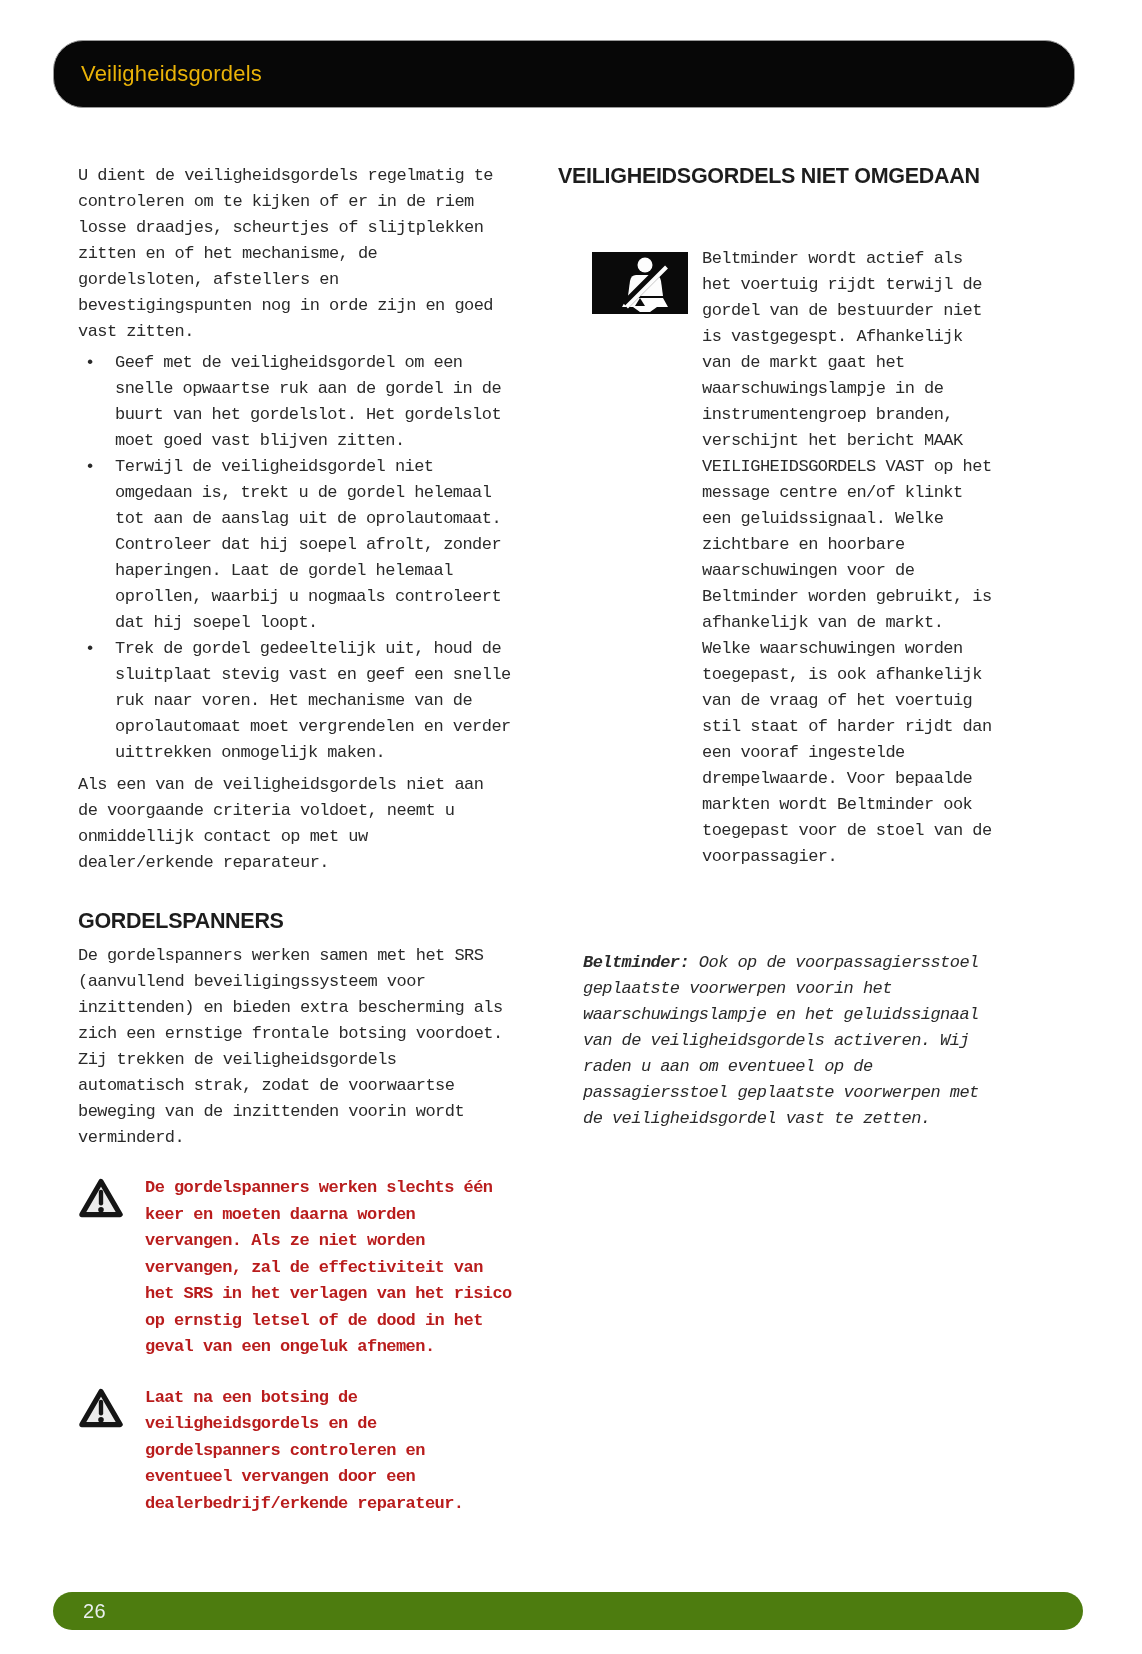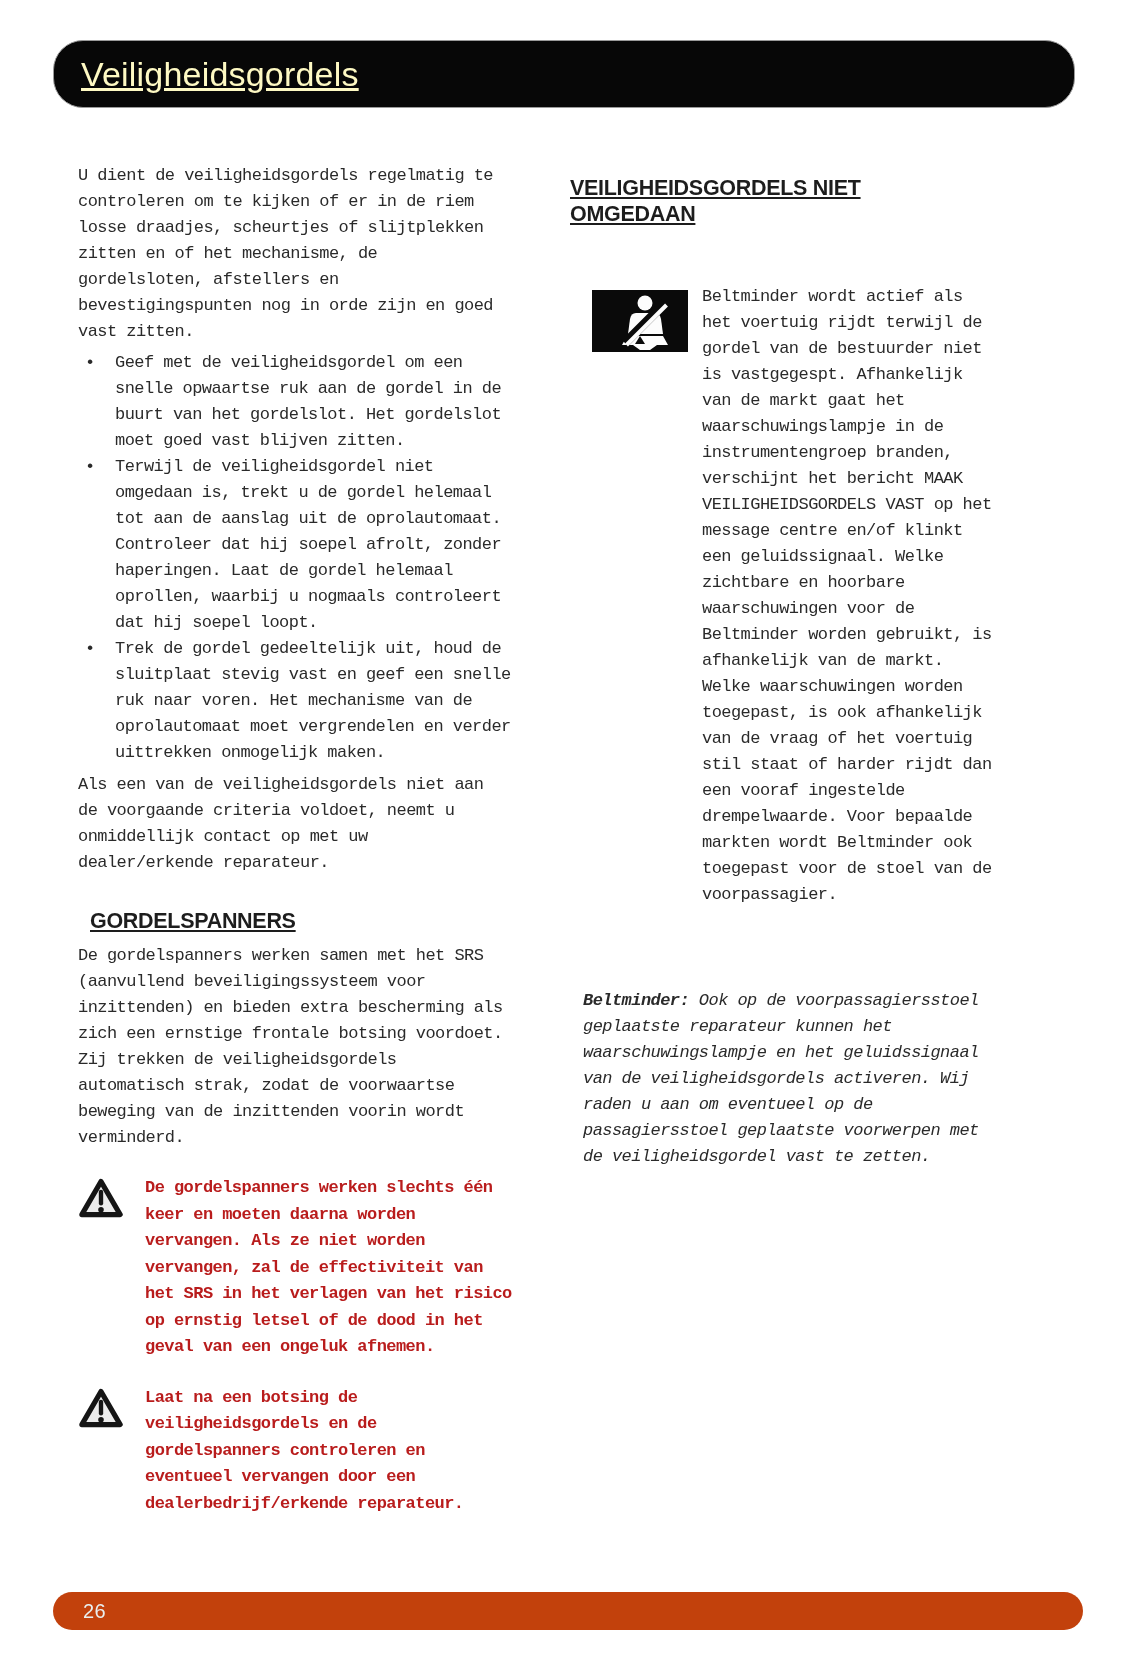--- a/index.html
+++ b/index.html
@@ -11,25 +11,25 @@
     overflow:hidden;
   }
   
   .topbar {
     position:absolute; left:53px; top:40px; width:1022px; height:68px;
     background:#070707; border:1px solid #9a9a9a; box-sizing:border-box;
     border-radius:30px;
     display:flex; align-items:center; padding-left:27px;
   }
   .topbar .title {
-    color:#fef9c3; font-size:34px; font-weight:400; letter-spacing:0.2px;text-decoration:underline;
+    color:#eab308; font-size:22px; font-weight:400; letter-spacing:0.2px;
   }
   .footbar {
     position:absolute; left:53px; top:1592px; width:1030px; height:38px;
-    background:#c2410c; border-radius:19px; box-sizing:border-box;
+    background:#4d7c0f; border-radius:19px; box-sizing:border-box;
     display:flex; align-items:center; padding-left:30px;
   }
   .footbar .pagenum { color:#e9efef; font-size:20px; letter-spacing:0.5px; }
 
   
   .col { position:absolute; top:163px; }
   .col-left  { left:78px;  width:434px; }
   .col-right { left:558px; width:436px; }
 
   .body, .bullets li, .warning p, .note {
@@ -37,21 +37,21 @@
   }
   .body { margin:0; }
   p.spaced { margin:6px 0 0 0; }
 
   .bullets { list-style:none; margin:5px 0 0 0; padding:0; }
   .bullets li { position:relative; padding-left:37px; }
   .bullets li::before { content:"\2022"; position:absolute; left:7px; }
 
   h2.section {
     font-size:21.5px; font-weight:700; letter-spacing:-0.3px;
-    margin:12px; color:#1d1d1d; line-height:26px;text-decoration:underline;
+    margin:0; color:#1d1d1d; line-height:26px;
   }
   .col-left h2.section { margin-top:32px; margin-bottom:9px; }
 
   
   .warning { display:flex; margin-top:24px; }
   .warning .tri { width:46px; height:40px; flex:none; margin-top:3px; }
   .warning p { font-weight:700; color:#b91c1c; margin:0 0 0 21px; line-height:26.5px; }
 
   
   .beltrow { display:flex; margin-top:57px; padding-left:34px; }
@@ -125,21 +125,21 @@
         <path d="M35 46 h36 l5 9 h-11 l-7 5 h-10 l-7 -5 h-11 z" fill="#fdfdfd"></path>
         <path d="M48 46 l5 8 h-10 z" fill="#0a0a0a"></path>
         <line x1="73" y1="13" x2="33" y2="53" stroke="#0a0a0a" stroke-width="9"></line>
         <line x1="74.5" y1="15" x2="34.5" y2="55" stroke="#fdfdfd" stroke-width="4"></line>
       </svg>
       <p class="body">Beltminder wordt actief als het voertuig rijdt terwijl de gordel van de bestuurder niet is vastgegespt. Afhankelijk van de markt gaat het waarschuwingslampje in de instrumentengroep branden, verschijnt het bericht MAAK VEILIGHEIDSGORDELS VAST op het message centre en/of klinkt een geluidssignaal. Welke zichtbare en hoorbare waarschuwingen voor de Beltminder worden gebruikt, is afhankelijk van de markt. Welke waarschuwingen worden toegepast, is ook afhankelijk van de vraag of het voertuig stil staat of harder rijdt dan een vooraf ingestelde drempelwaarde. Voor bepaalde markten wordt Beltminder ook toegepast voor de stoel van de voorpassagier.</p>
     </div>
 
     <p class="note">
       <span class="lbl">Beltminder:</span>
-      <span>Ook op de voorpassagiersstoel geplaatste reparateur kunnen het waarschuwingslampje en het geluidssignaal van de veiligheidsgordels activeren. Wij raden u aan om eventueel op de passagiersstoel geplaatste voorwerpen met de veiligheidsgordel vast te zetten.</span>
+      <span>Ook op de voorpassagiersstoel geplaatste voorwerpen voorin het waarschuwingslampje en het geluidssignaal van de veiligheidsgordels activeren. Wij raden u aan om eventueel op de passagiersstoel geplaatste voorwerpen met de veiligheidsgordel vast te zetten.</span>
     </p>
 
   </section>
 
   <footer class="footbar">
     <span class="pagenum">26</span>
   </footer>
 
 </div>
 

